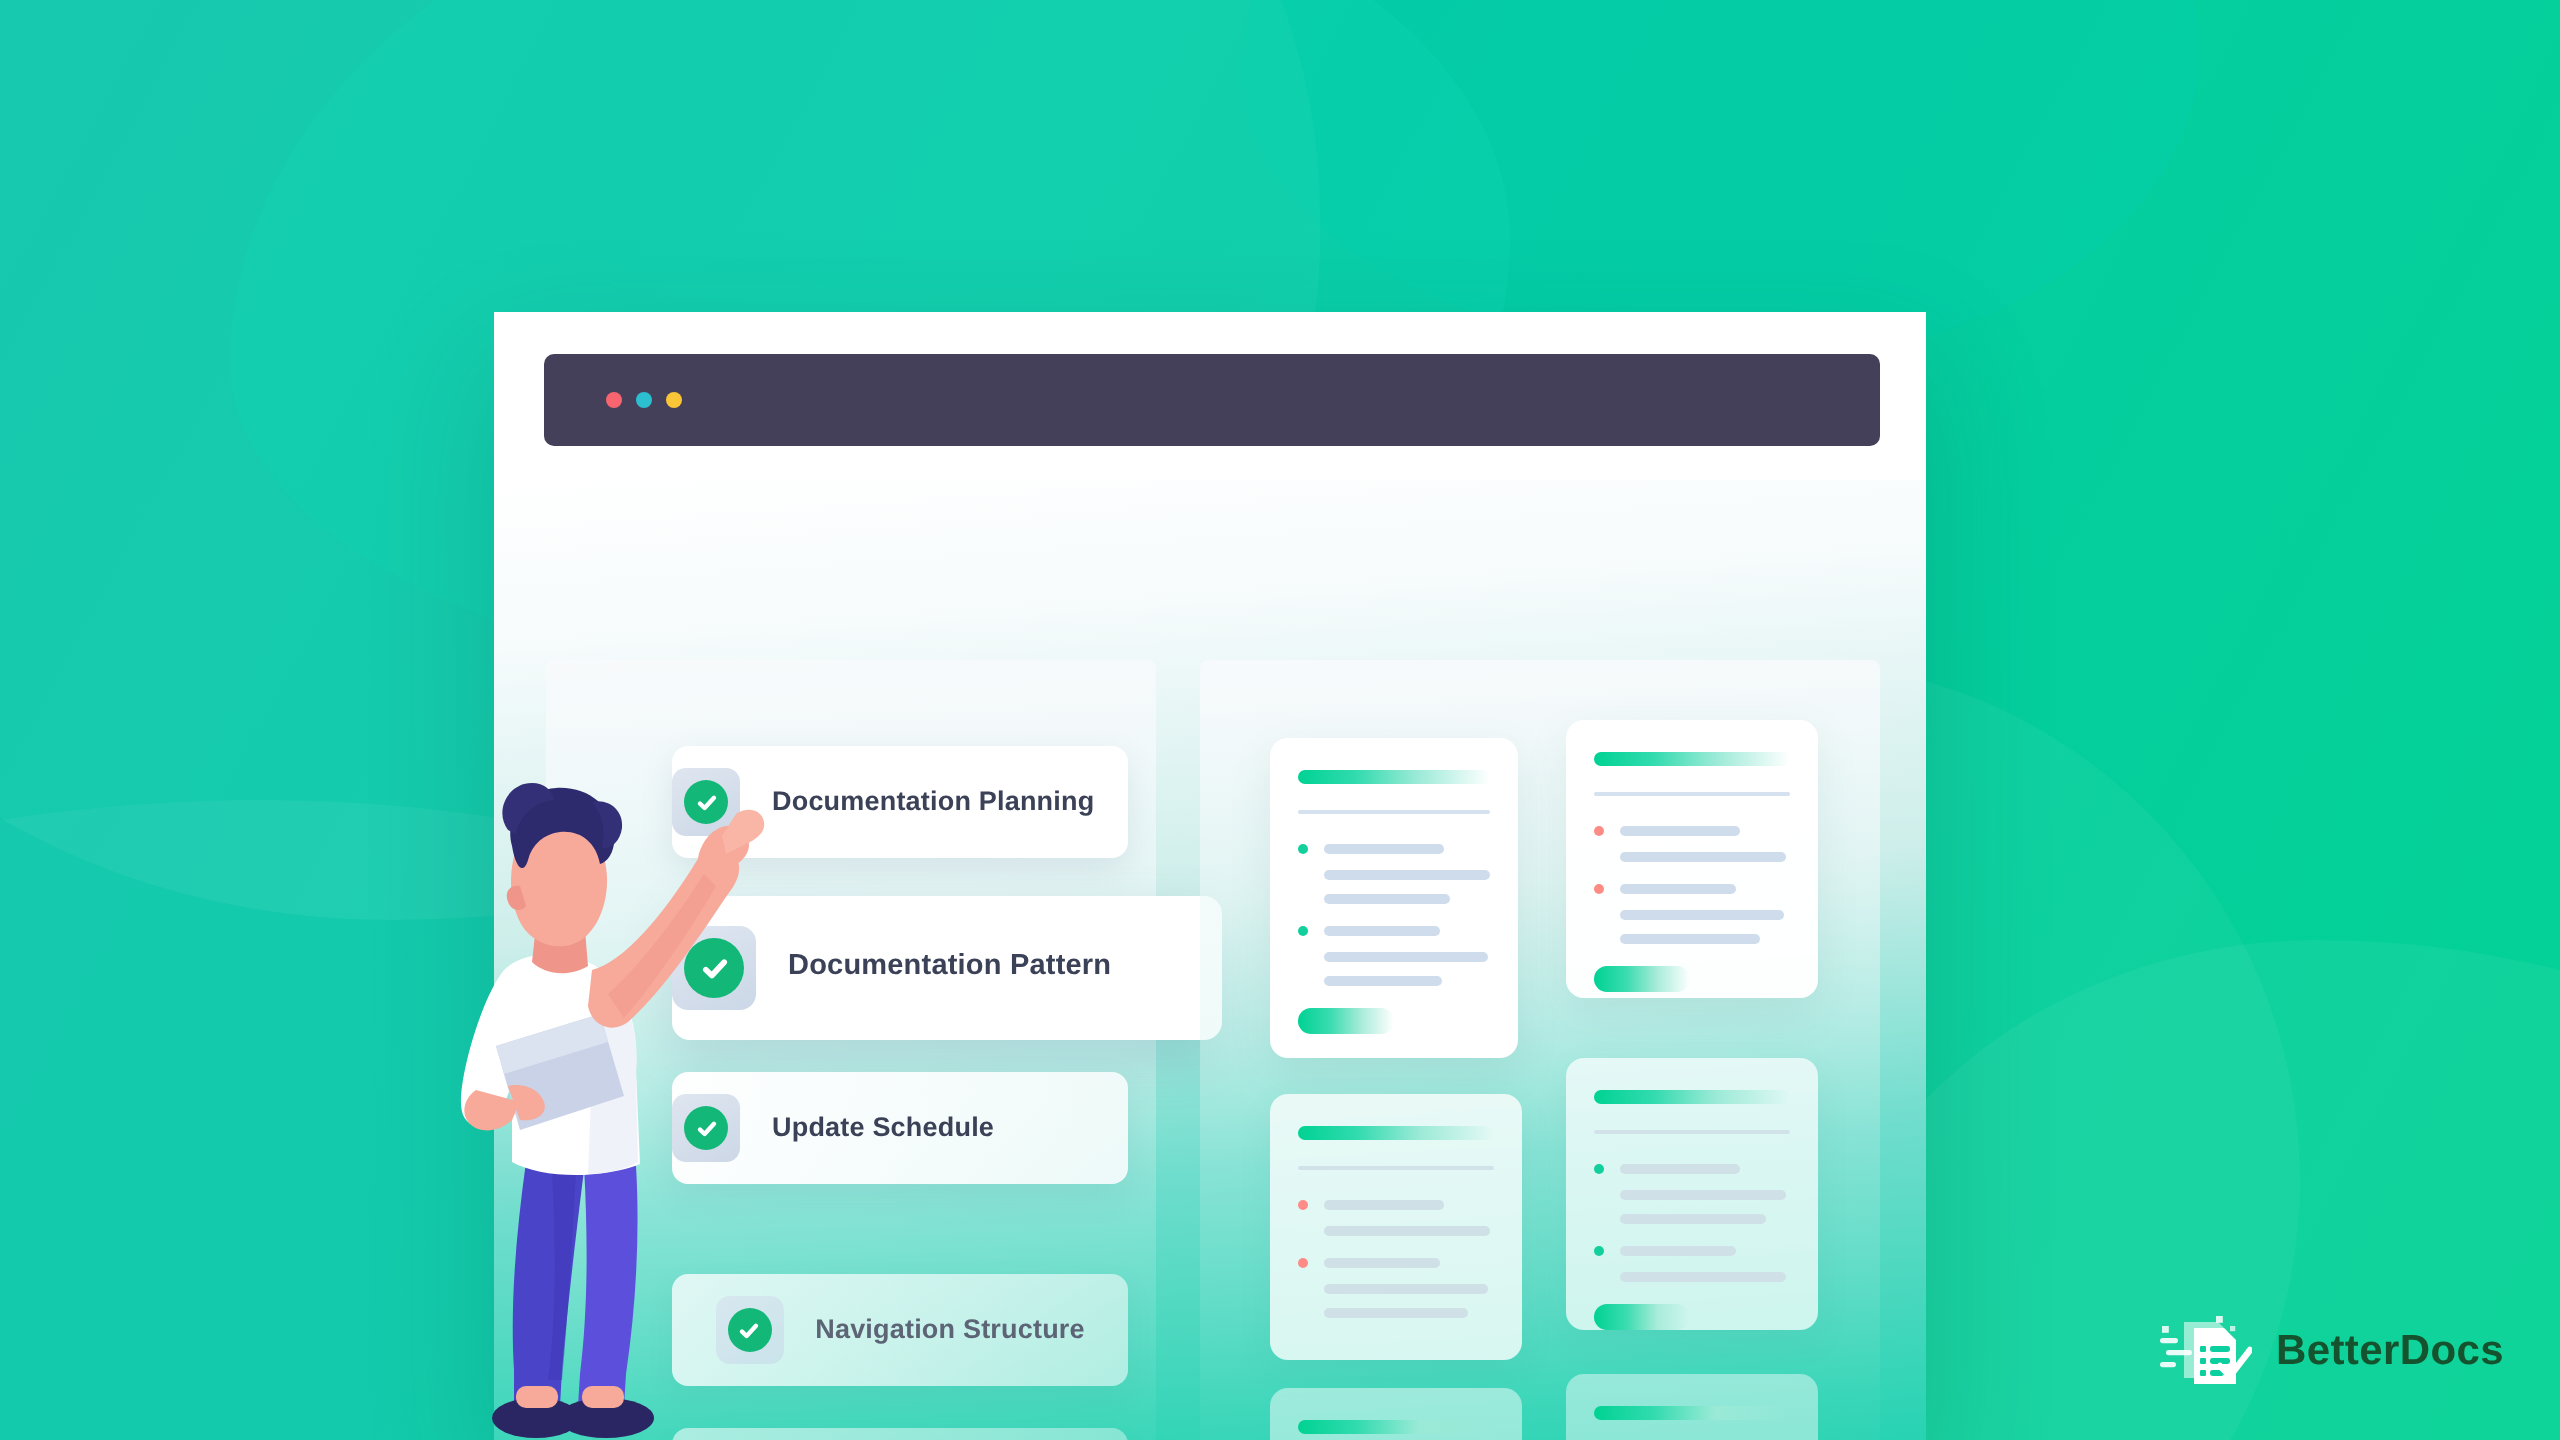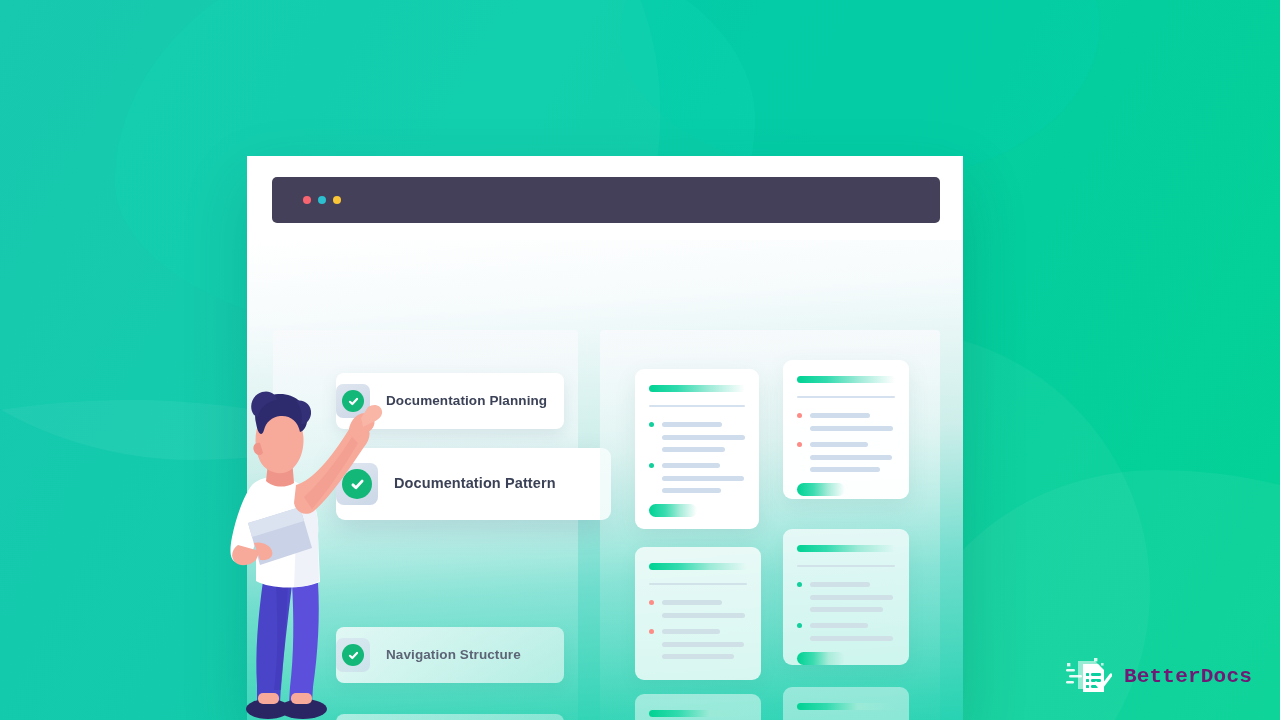--- a/index.html
+++ b/index.html
@@ -118,23 +118,23 @@
          box-shadow:0 6px 16px rgba(80,110,140,.13); }
   #ci1 { top:118px; height:72px; width:275px; left:63px; background:#ffffff;
          box-shadow:0 10px 26px rgba(70,105,140,.18); border-radius:9px; }
   #ci1 .check-box { width:42px; height:42px; flex:0 0 42px; border-radius:8px;
          background:linear-gradient(150deg,#e0e7f1,#cbd7e7); }
   #ci1 .check-circle { width:30px; height:30px; }
   #ci1 .check-label { font-size:14.5px; }
   #ci2 { top:206px; height:56px;
          background:linear-gradient(100deg,rgba(255,255,255,.98),rgba(247,252,252,.90));
          box-shadow:0 6px 16px rgba(80,120,140,.10); }
-  #ci3 { top:297px; height:56px;
+  #ci3 { top:307px; height:56px;
          background:linear-gradient(100deg,rgba(250,253,253,.80),rgba(236,250,247,.62));
-         box-shadow:0 5px 14px rgba(60,130,120,.07); }
+         box-shadow:0 5px 14px rgba(60,130,120,.07);justify-content:center; }
   #ci3 .check-label { color:#5c6476; }
   #ci4 { top:384px; height:56px;
          background:linear-gradient(100deg,rgba(246,252,251,.58),rgba(225,248,243,.44));
          box-shadow:0 4px 12px rgba(50,130,120,.05); }
   #ci3 .check-box,#ci4 .check-box {
         background:linear-gradient(150deg,rgba(214,226,238,.72),rgba(198,216,232,.62)); }
 
   
   .doc-card {
     position:absolute;
@@ -176,21 +176,21 @@
 
   
   #character { position:absolute; left:208px; top:385px; width:200px; height:335px; z-index:9; }
 
   
   #logo {
     position:absolute; right:28px; bottom:24px; z-index:20;
     display:flex; align-items:center; gap:12px;
   }
   #logo-text {
-    font-size:21px; font-weight:bold; color:#701a75; letter-spacing:.2px;font-family:Liberation Mono, monospace;
+    font-size:21px; font-weight:bold; color:#14532d; letter-spacing:.2px;
   }
 </style>
 </head>
 <body>
 
 <div id="bg">
   <div class="base"></div>
   <div class="blob b1"></div>
   <div class="blob b6"></div>
   <div class="blob b2"></div>
@@ -226,20 +226,30 @@
         <span class="check-box">
           <span class="check-circle">
             <svg width="17" height="17" viewBox="0 0 13 13">
                 <path d="M3 6.8 L5.3 9 L10 3.9" stroke="#fff" stroke-width="2.2" fill="none" stroke-linecap="round" stroke-linejoin="round"></path>
               </svg>
           </span>
         </span>
         <span class="check-label">Documentation Pattern</span>
       </div>
 
+      <div class="check-item" id="ci2">
+        <span class="check-box">
+          <span class="check-circle">
+            <svg width="13" height="13" viewBox="0 0 13 13">
+                <path d="M3 6.8 L5.3 9 L10 3.9" stroke="#fff" stroke-width="2.2" fill="none" stroke-linecap="round" stroke-linejoin="round"></path>
+              </svg>
+          </span>
+        </span>
+        <span class="check-label">Update Schedule</span>
+      </div>
 
       <div class="check-item" id="ci3">
         <span class="check-box">
           <span class="check-circle">
             <svg width="13" height="13" viewBox="0 0 13 13">
                 <path d="M3 6.8 L5.3 9 L10 3.9" stroke="#fff" stroke-width="2.2" fill="none" stroke-linecap="round" stroke-linejoin="round"></path>
               </svg>
           </span>
         </span>
         <span class="check-label">Navigation Structure</span>

